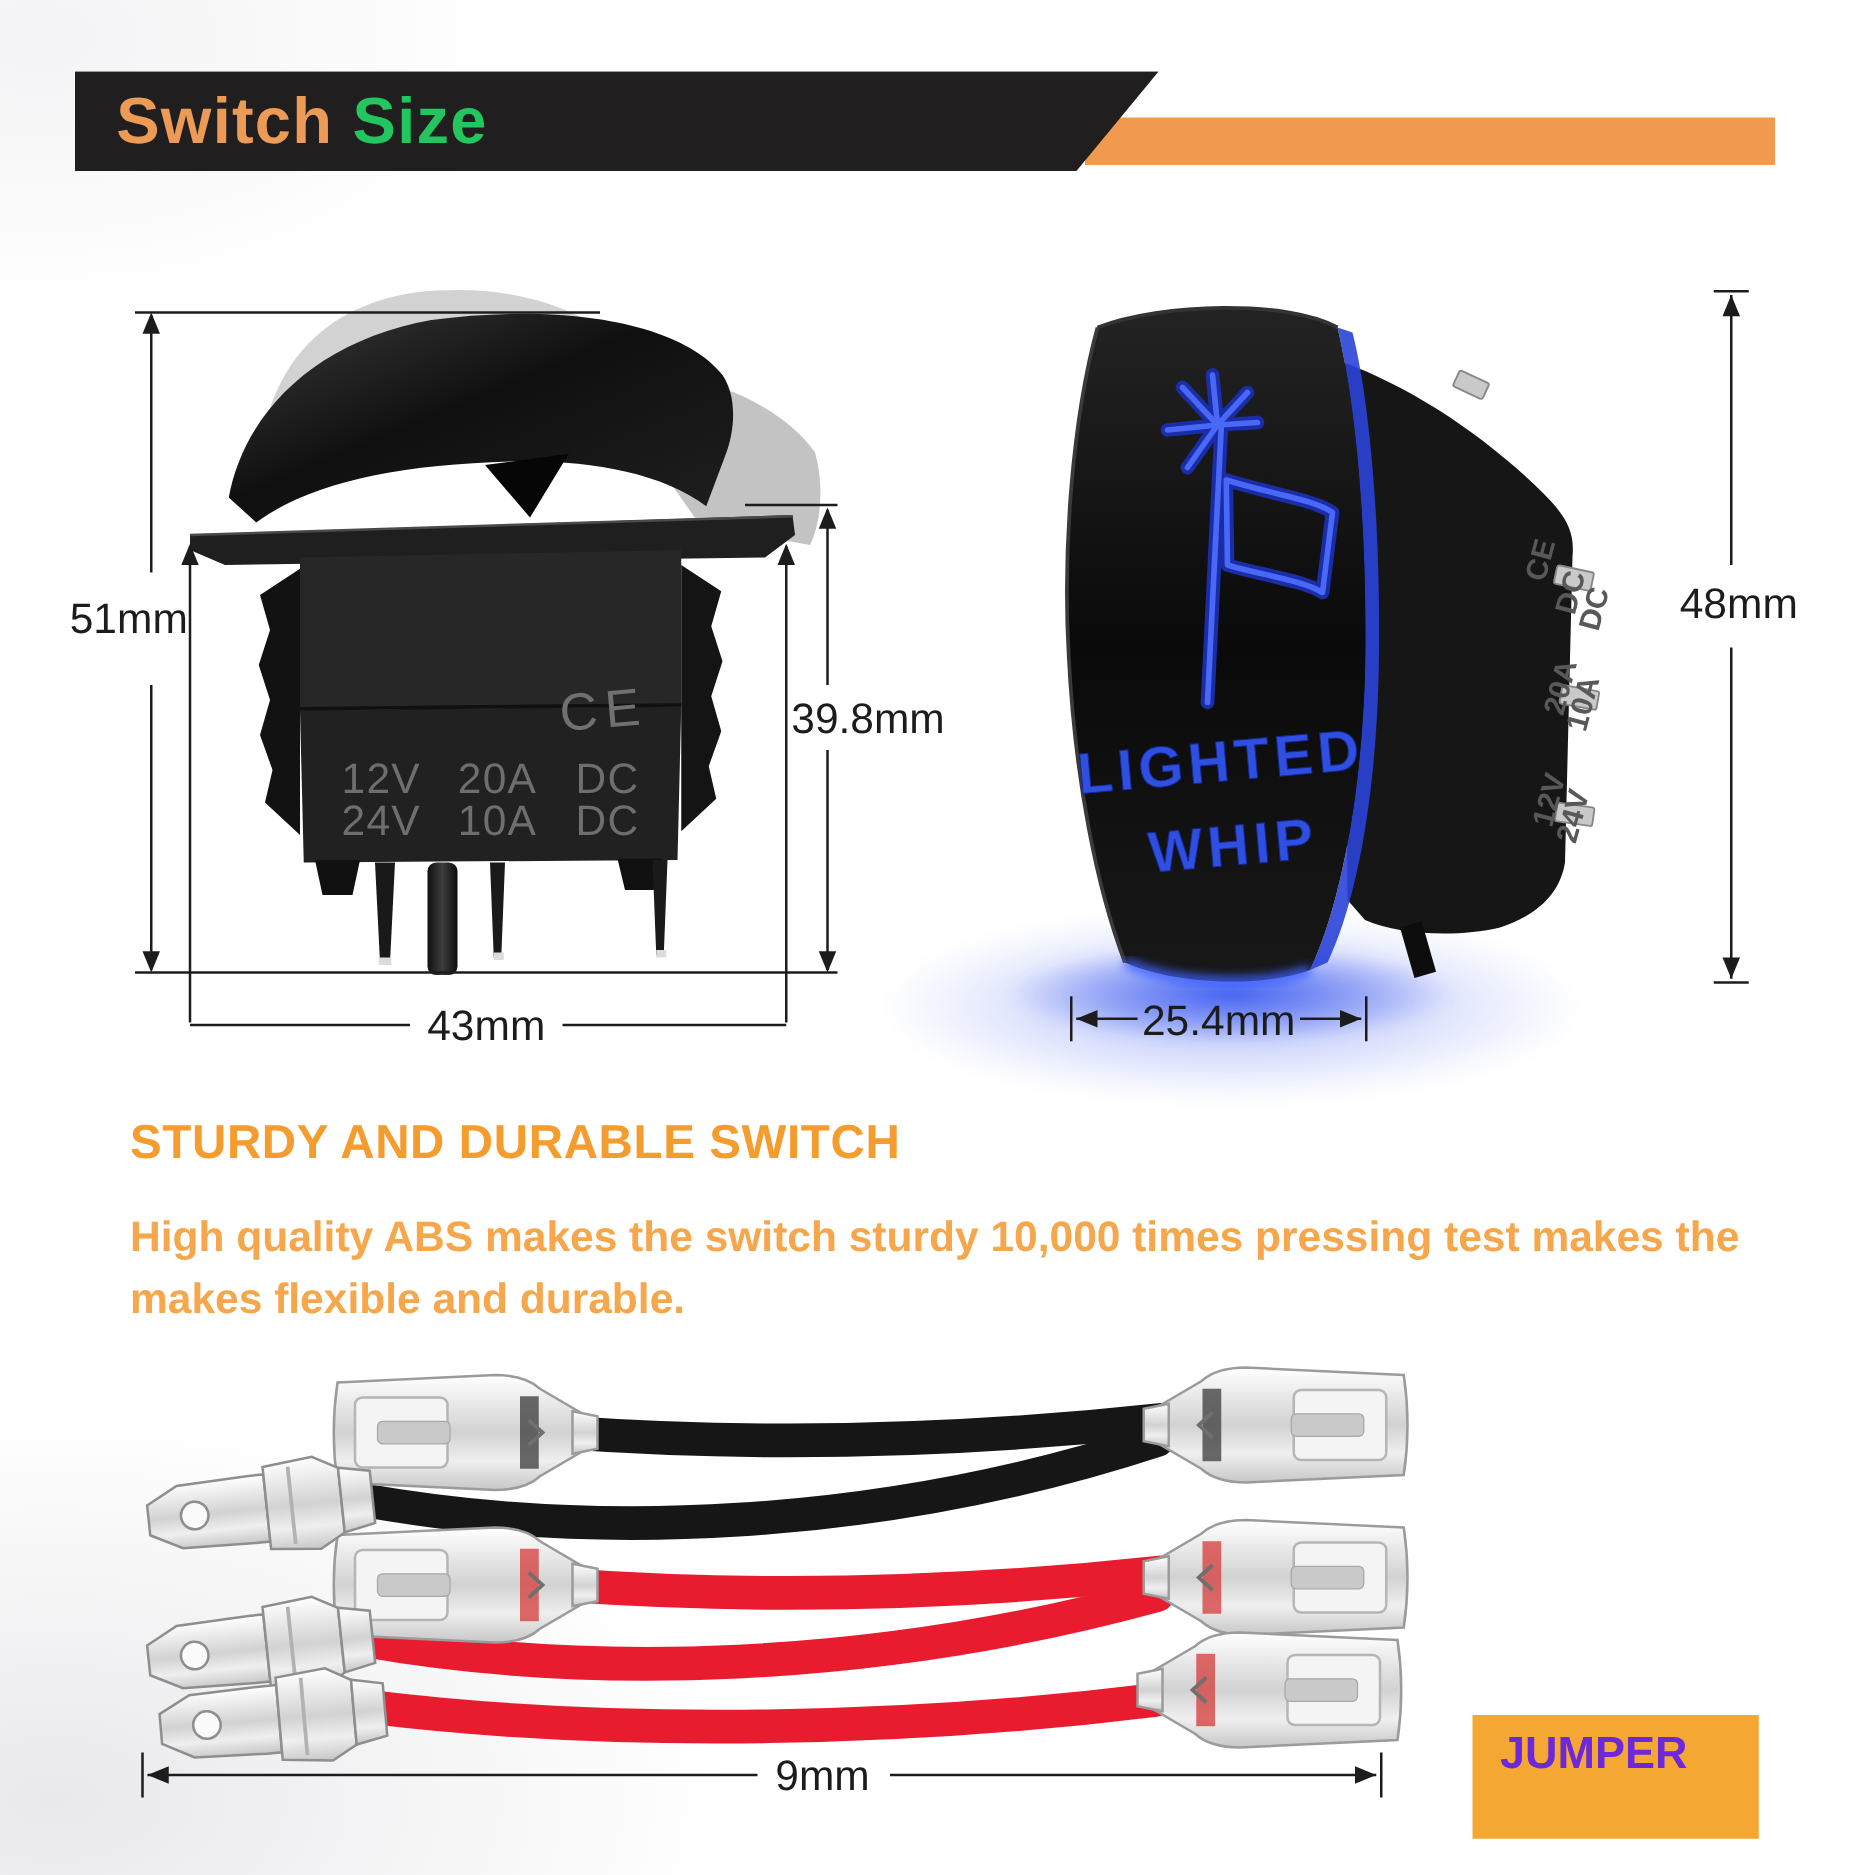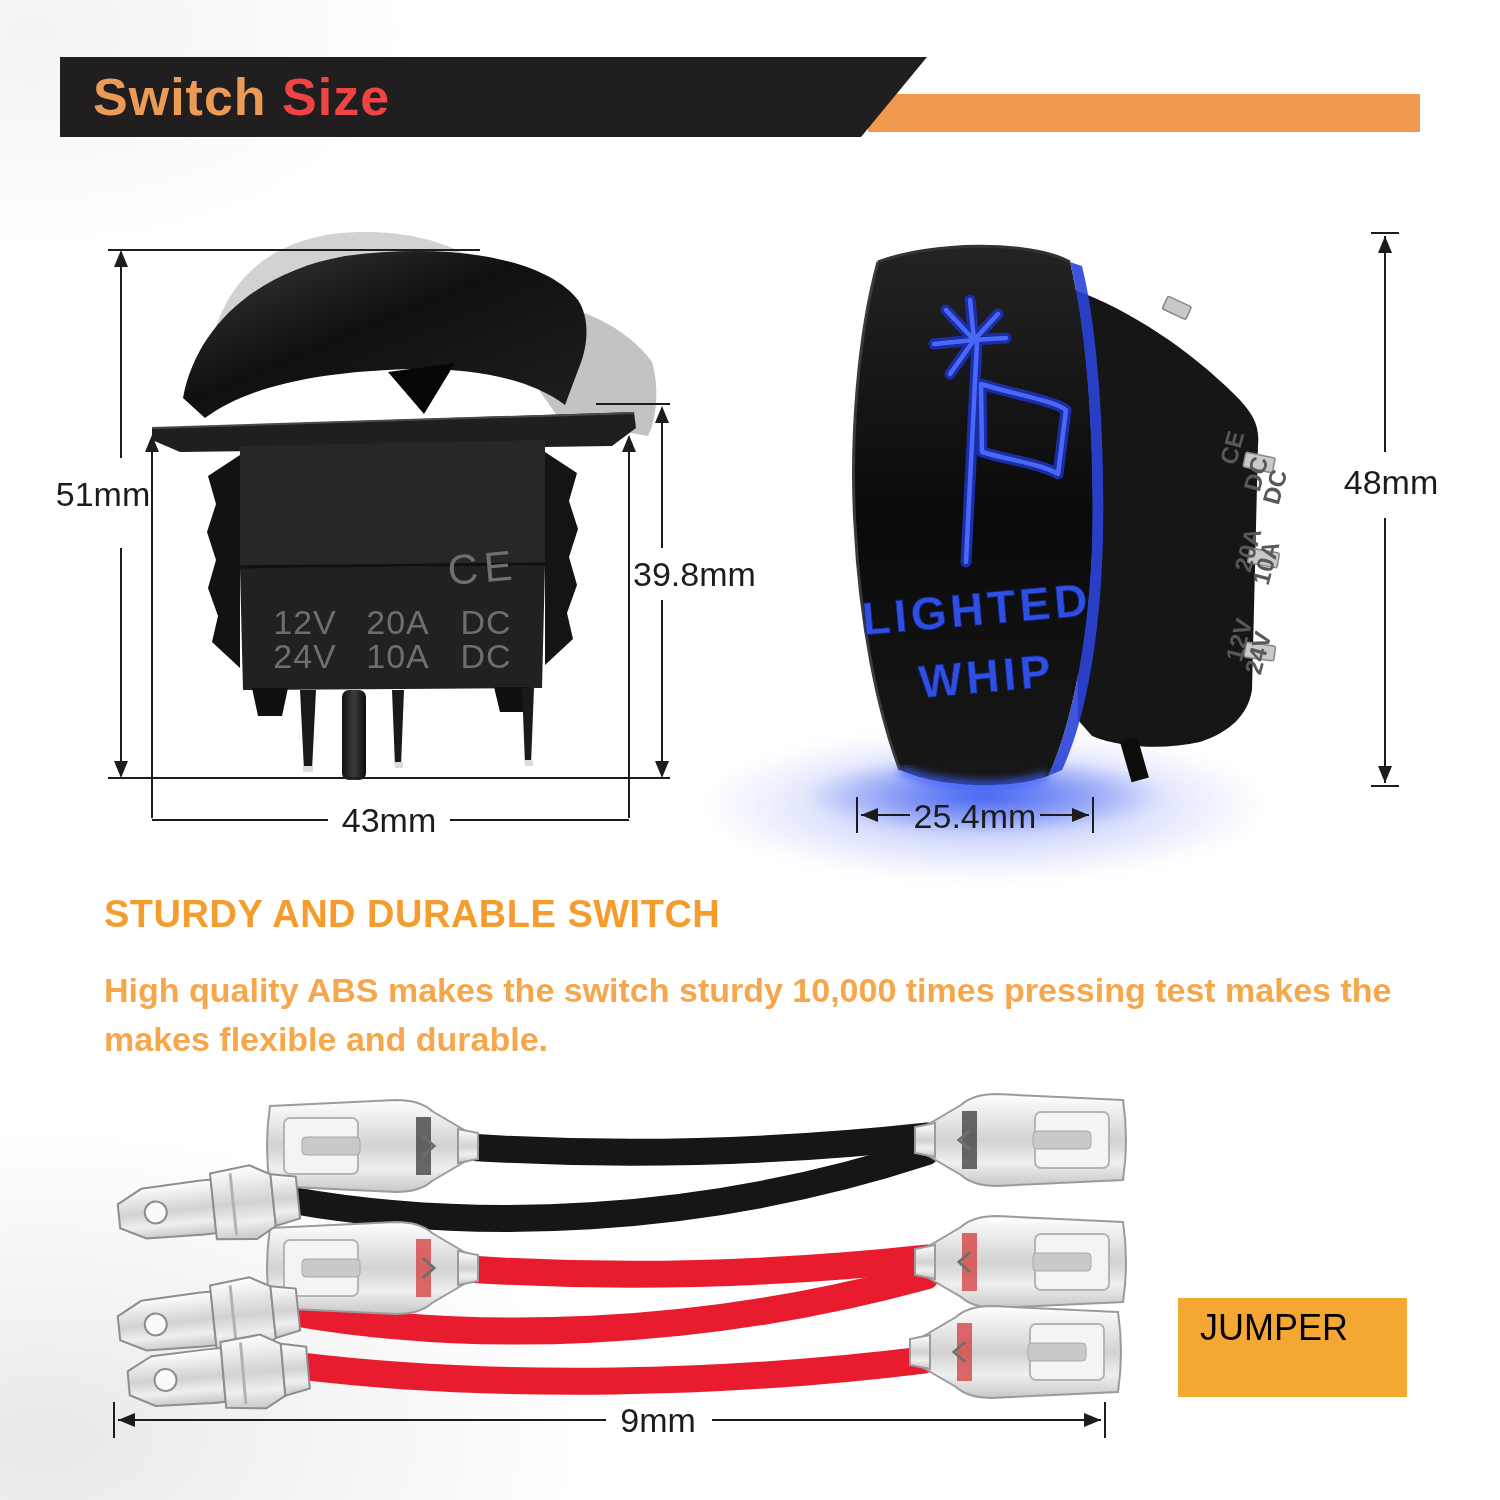--- a/index.html
+++ b/index.html
@@ -12,29 +12,29 @@
       #ffffff;
   }
   .abs{position:absolute;}
   
   #header-orange-bar{left:868px;top:94px;width:552px;height:38px;background:var(--header-orange,#EF9A4E);z-index:1;}
   #header-band{left:60px;top:57px;width:867px;height:80px;background:var(--header-black,#211E1F);
     clip-path:polygon(0 0,100% 0,calc(100% - 66px) 100%,0 100%);z-index:2;
     display:flex;align-items:center;}
   #header-title{margin-left:33px;font-size:52px;font-weight:bold;letter-spacing:1px;white-space:pre;}
   #header-title .t1{color:var(--title-orange,#EC9B57);}
-  #header-title .t2{color:#ef4444;}
+  #header-title .t2{color:#22c55e;}
   
   #desc{left:104px;top:893px;width:1340px;z-index:2;}
   #desc h2{margin:0 0 30px 0;font-size:38px;font-weight:bold;color:var(--heading-orange,#F59C2E);letter-spacing:0.5px;}
   #desc .bodytext{font-size:34px;line-height:49px;color:var(--body-orange,#F6A74B);}
   #desc .bodytext span{display:block;font-weight:bold;}
   
-  #badge{left:1178px;top:1298px;width:229px;height:99px;background:var(--badge-orange,#F5A733);
-    color:#000000;font-weight:normal;font-size:36px;line-height:44px;padding:8px 0 0 22px;box-sizing:border-box;z-index:2;}
+  #badge{left:1178px;top:1372px;width:229px;height:99px;background:var(--badge-orange,#F5A733);
+    color:#6d28d9;font-weight:bold;font-size:36px;line-height:44px;padding:8px 0 0 22px;box-sizing:border-box;z-index:2;}
   svg{position:absolute;left:0;top:0;z-index:1;}
   svg text{font-family:"Liberation Sans",sans-serif;}
   .dimtxt{font-size:34px;fill:var(--dimension-color,#1C1C1C);}
   .dimline{stroke:var(--dimension-color,#1C1C1C);stroke-width:2;}
   .dimarrow{fill:var(--dimension-color,#1C1C1C);}
   .spectxt{font-size:34px;fill:#6e6e6e;letter-spacing:1px;}
   .sidetxt{font-size:24px;fill:#585858;font-weight:bold;}
   .ledtxt{font-size:46px;font-weight:bold;fill:var(--led-blue,#2E4FE0);letter-spacing:4px;stroke:#16278f;stroke-width:0.8;}
 </style>
 </head>

